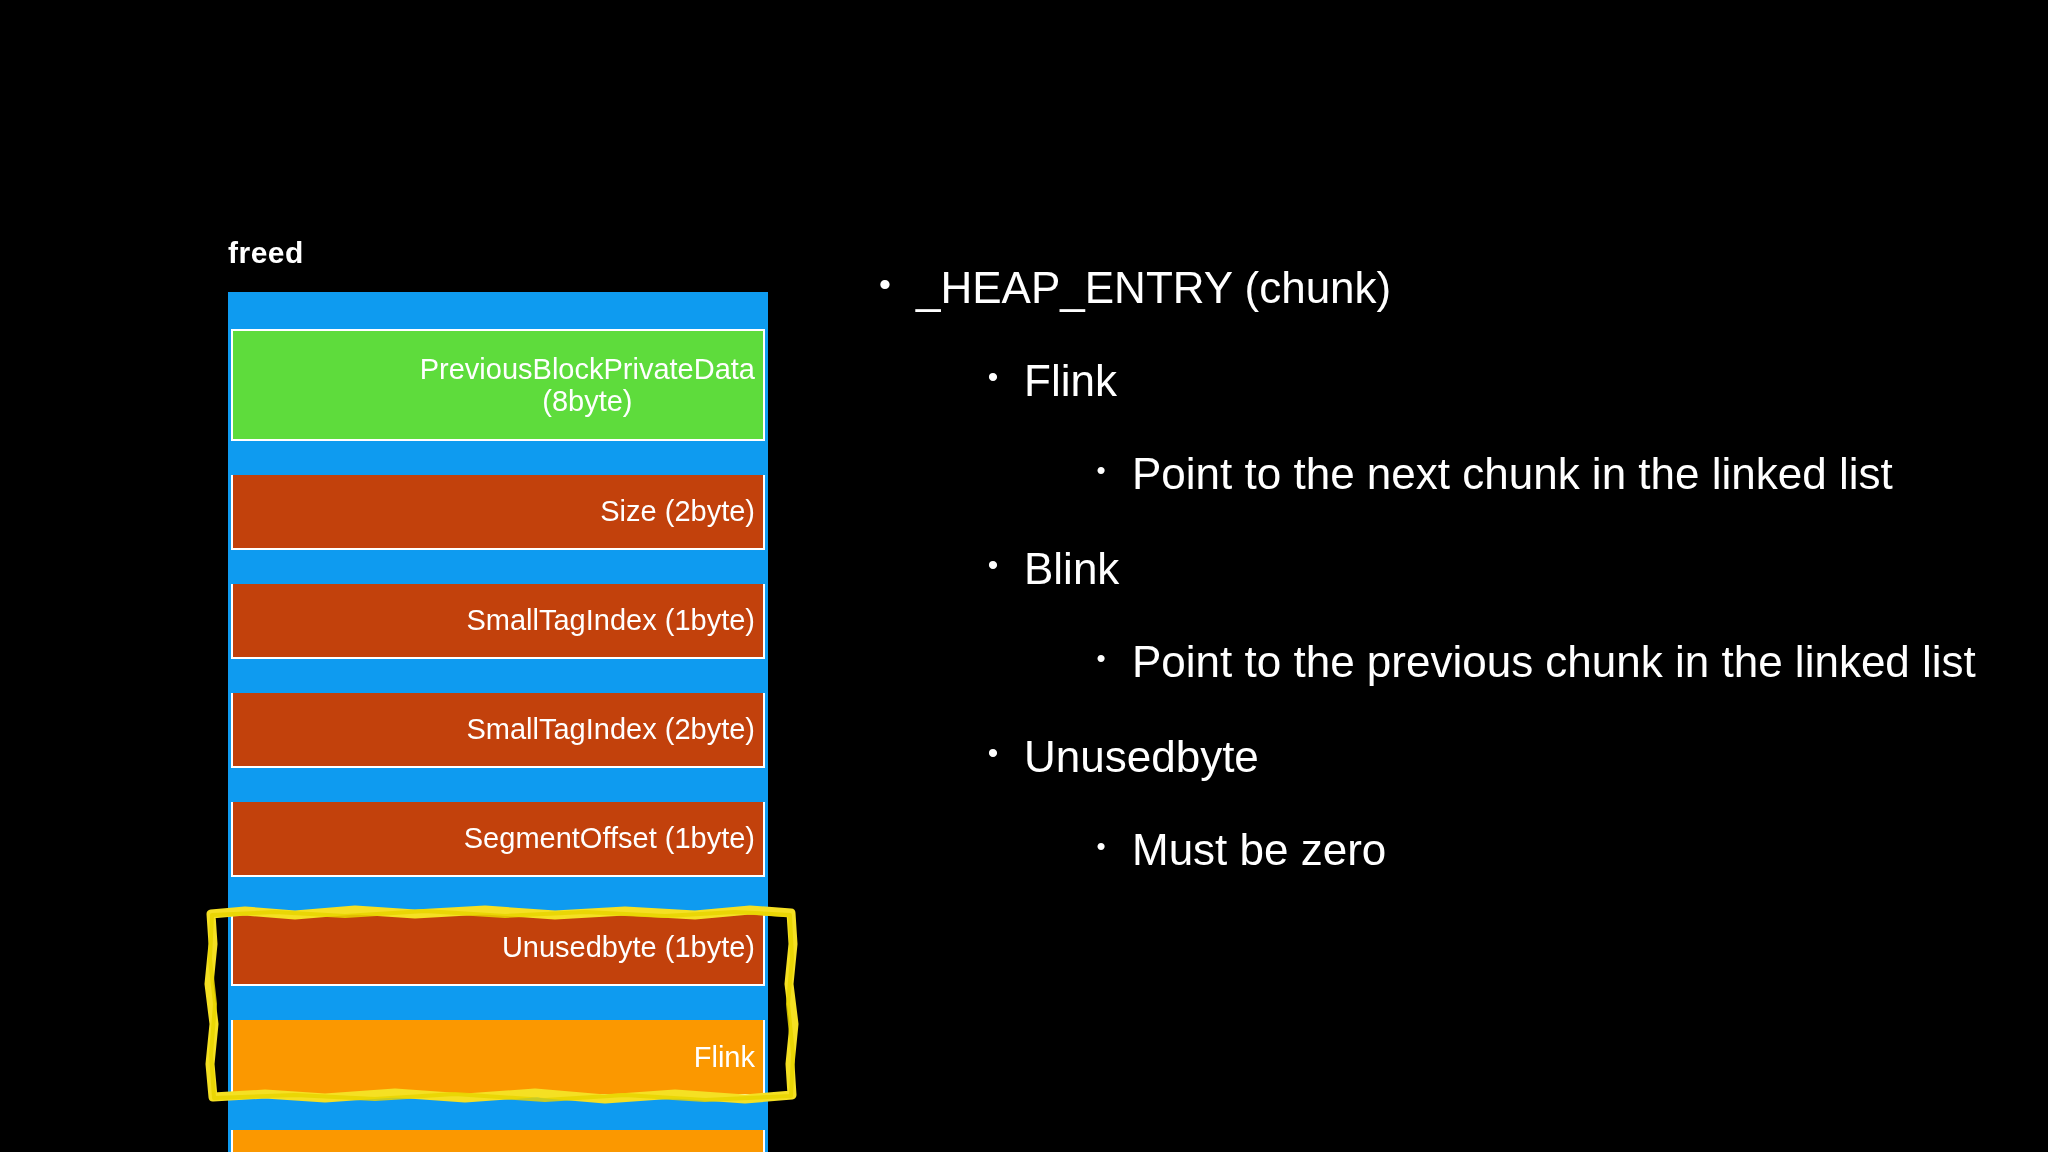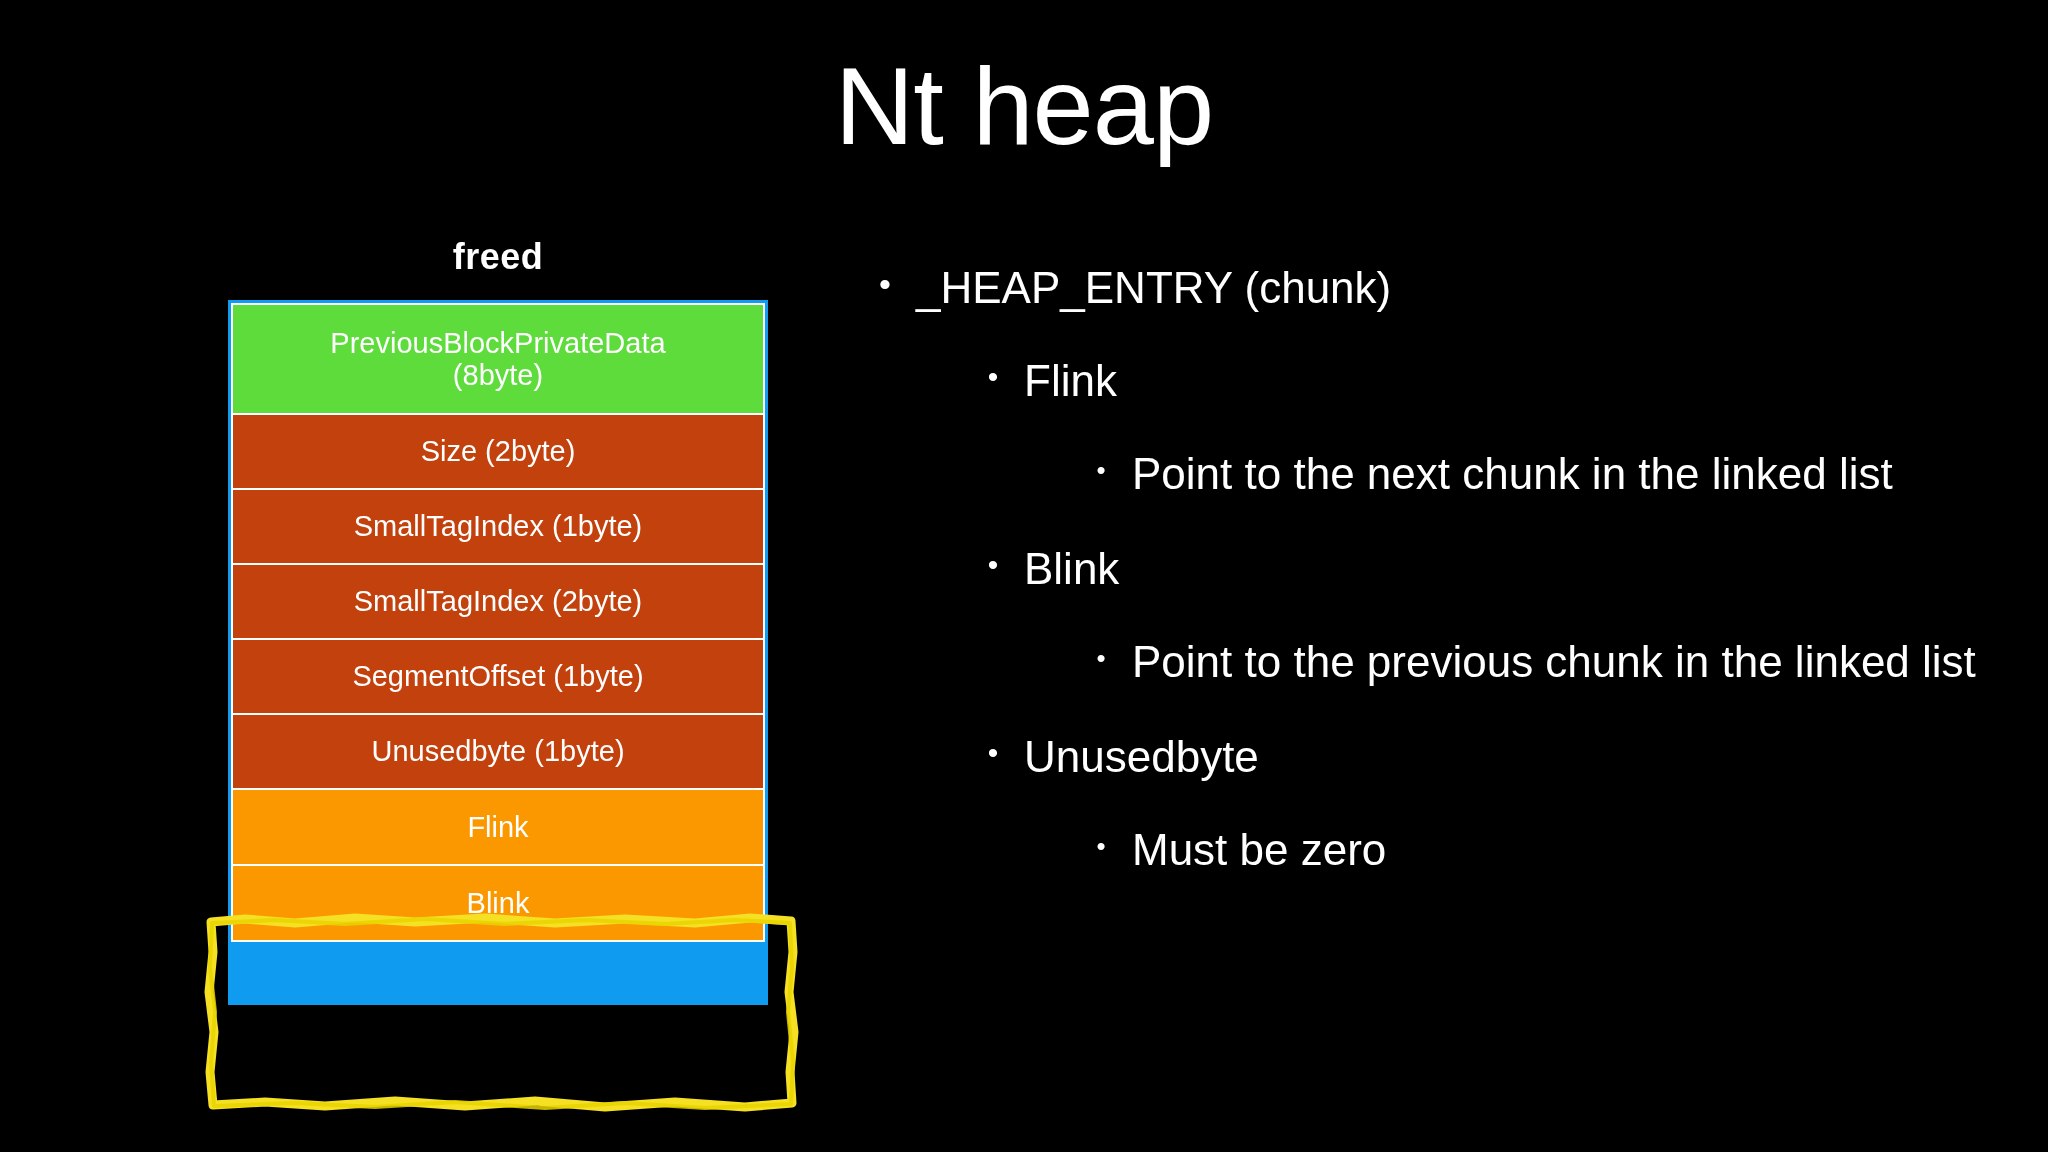--- a/index.html
+++ b/index.html
@@ -29,46 +29,47 @@
   }
 
   
   #diagram {
     position: absolute;
     left: 228px;
     top: 236px;
     width: 540px;
   }
   #diagram-caption {
-    text-align: center;
-    color: #ffffff;
-    font-size: 36px;
+    text-align: left;
+    color: #ffffff;
+    font-size: 30px;
     font-weight: bold;
     letter-spacing: 0.5px;
     margin-bottom: 22px;
   }
   #chunk-stack {
     position: relative;
     width: 540px;
     border: 3px solid #0e9bf0;
     background: #0e9bf0;
   }
   .chunk-row {
     position: relative;
     width: 100%;
     display: flex;
     align-items: center;
-    justify-content: center;
+    justify-content: flex-end;
     text-align: center;
     color: #ffffff;
     font-size: 29px;
     line-height: 1.12;
     border: 2px solid #ffffff;
     border-top: none;
     padding: 4px 8px;
+    margin-top: 34px;
   }
   .chunk-row:first-child { border-top: 2px solid #ffffff; }
   .row-green  { background: #5edc3c; height: 112px; }
   .row-pink   { background: #c2410c; height: 75px; }
   .row-orange { background: #fb9800; height: 76px; }
   .row-blue   {
     background: #0e9bf0;
     height: 60px;
     border: none;
   }
@@ -116,21 +117,20 @@
   .lvl-2 .bullet-dot { width: 46px; font-size: 30px; padding-top: 7px; }
   
   .lvl-3 { margin-left: 216px; margin-bottom: 42px; font-size: 44px; line-height: 1.20; }
   .lvl-3 .bullet-dot { width: 46px; font-size: 26px; padding-top: 9px; }
 </style>
 </head>
 <body>
 
 <div id="slide">
 
-  <div id="slide-title">Nt heap</div>
 
   <div id="diagram">
     <div id="diagram-caption">freed</div>
 
     <div id="chunk-stack">
 
       <div class="chunk-row row-green">
         <span>
           <span>PreviousBlockPrivateData</span><br>
           <span>(8byte)</span>

